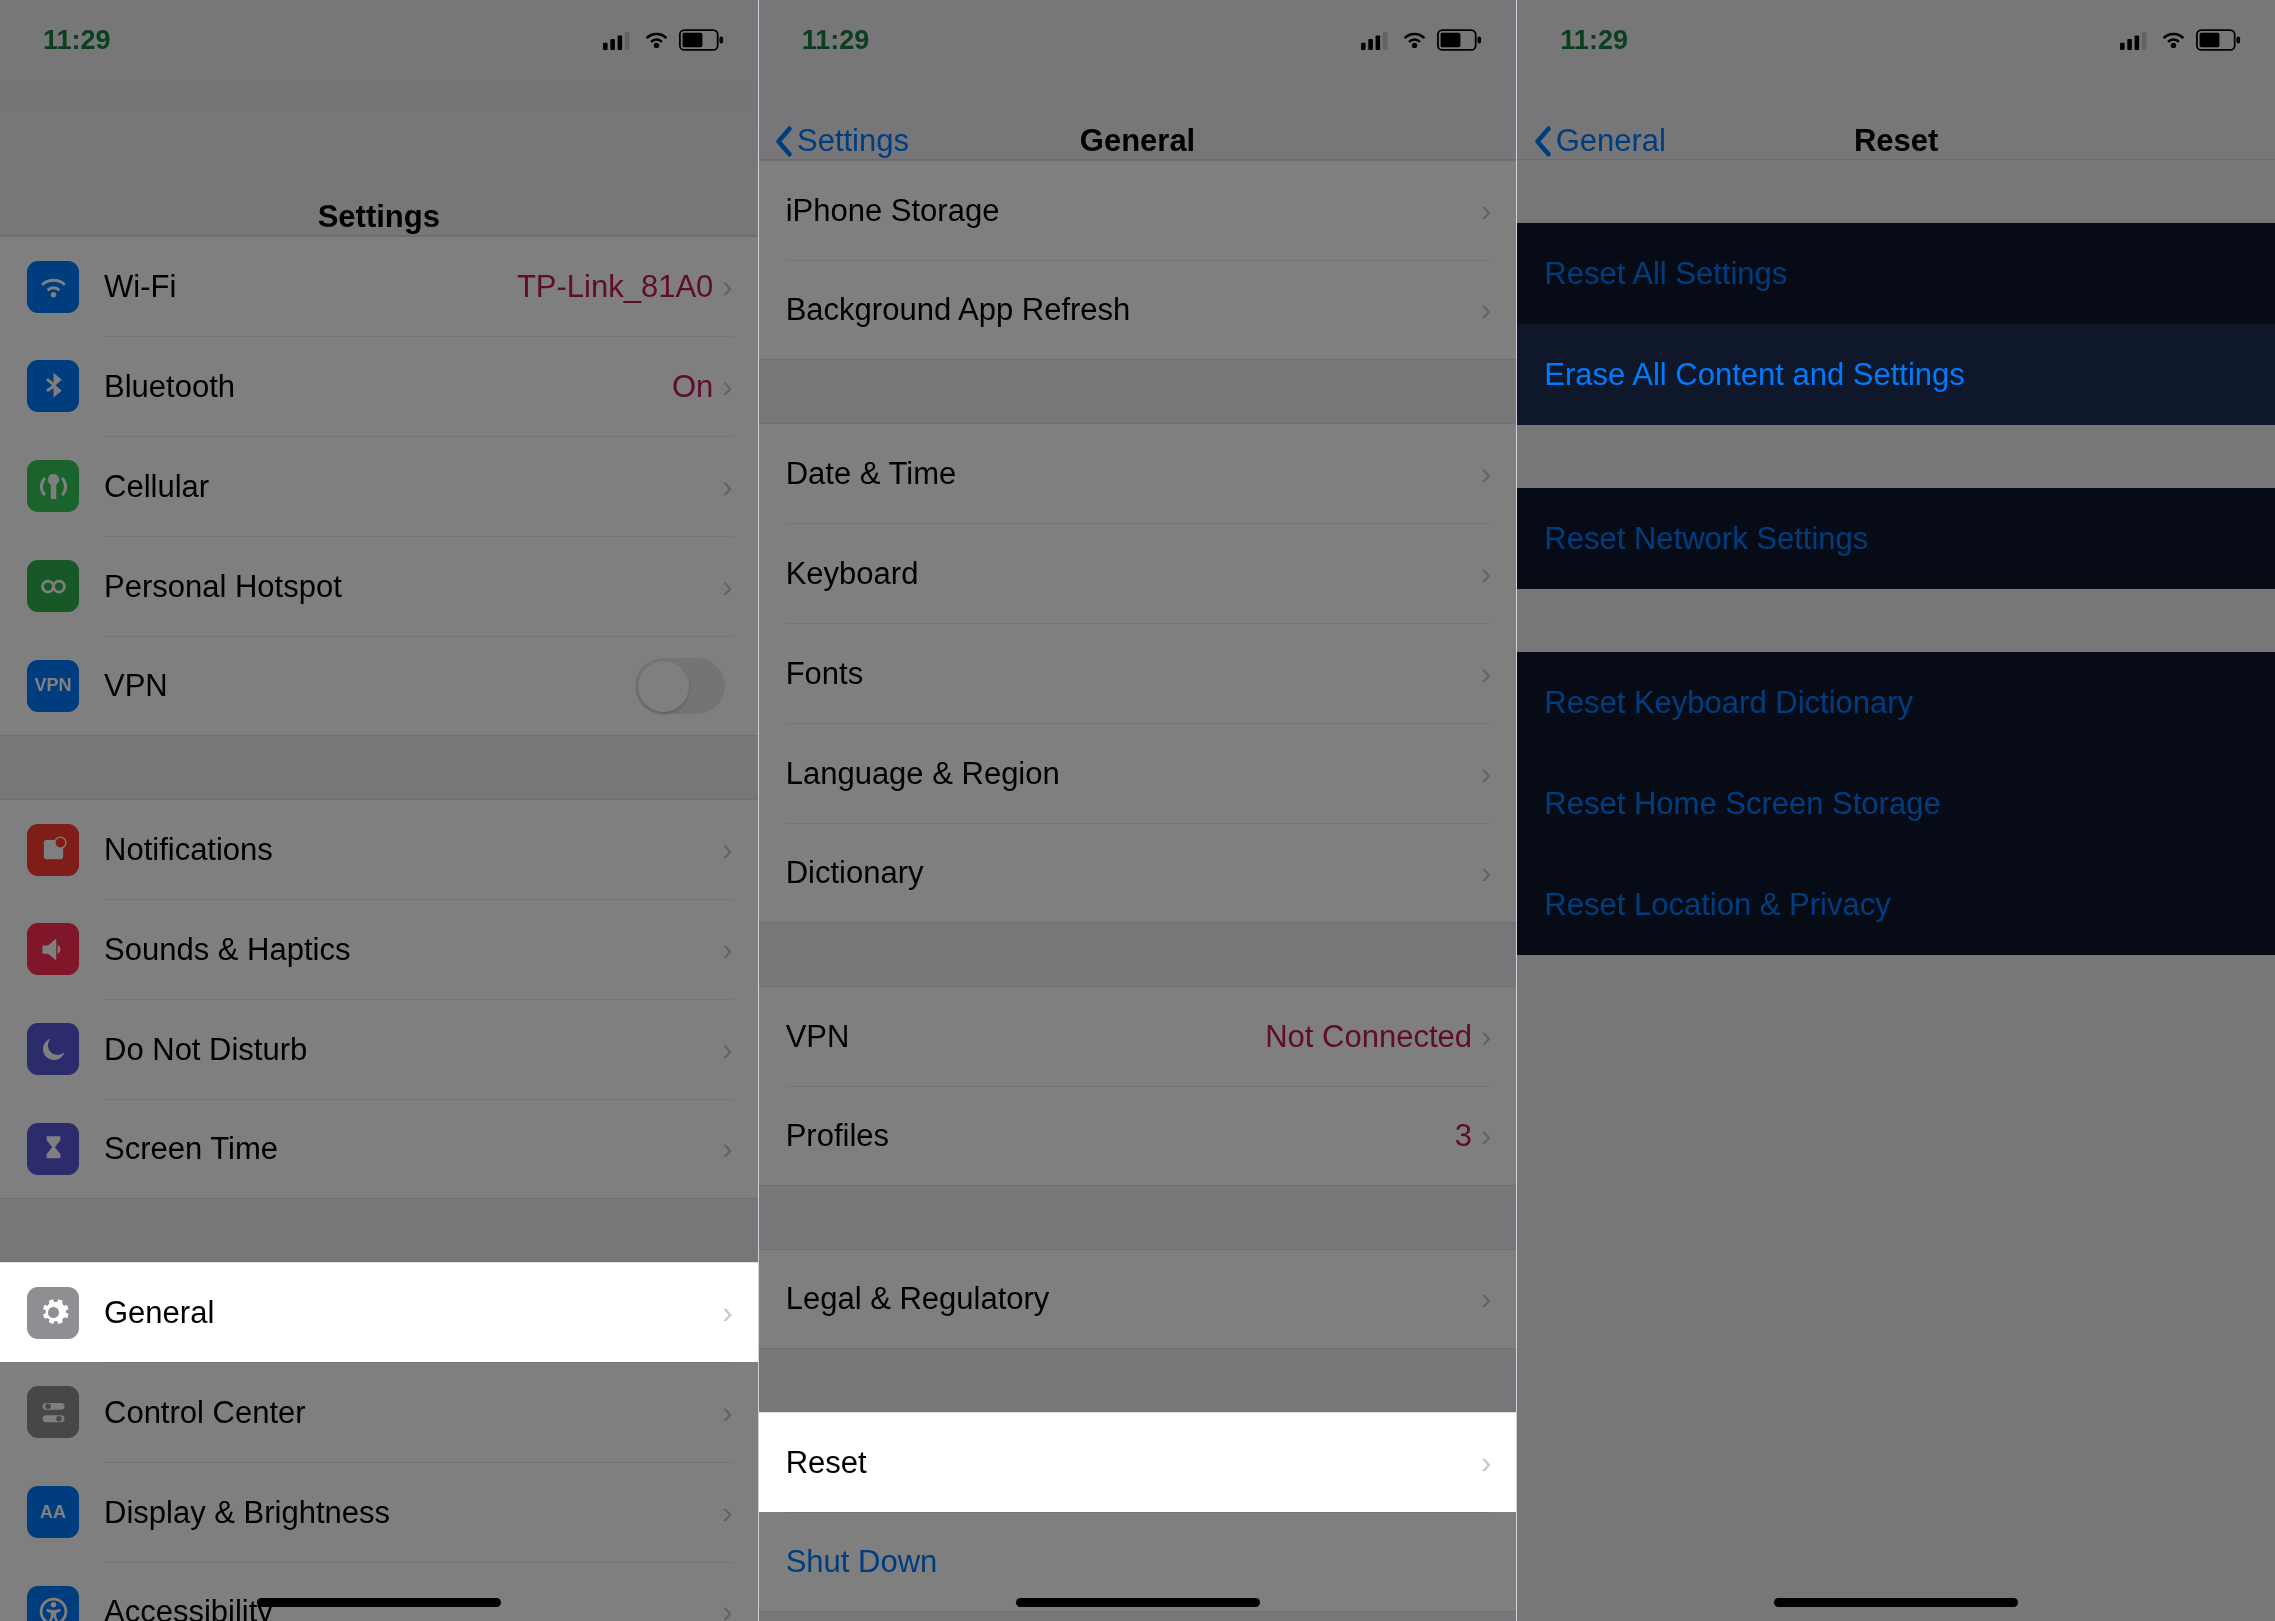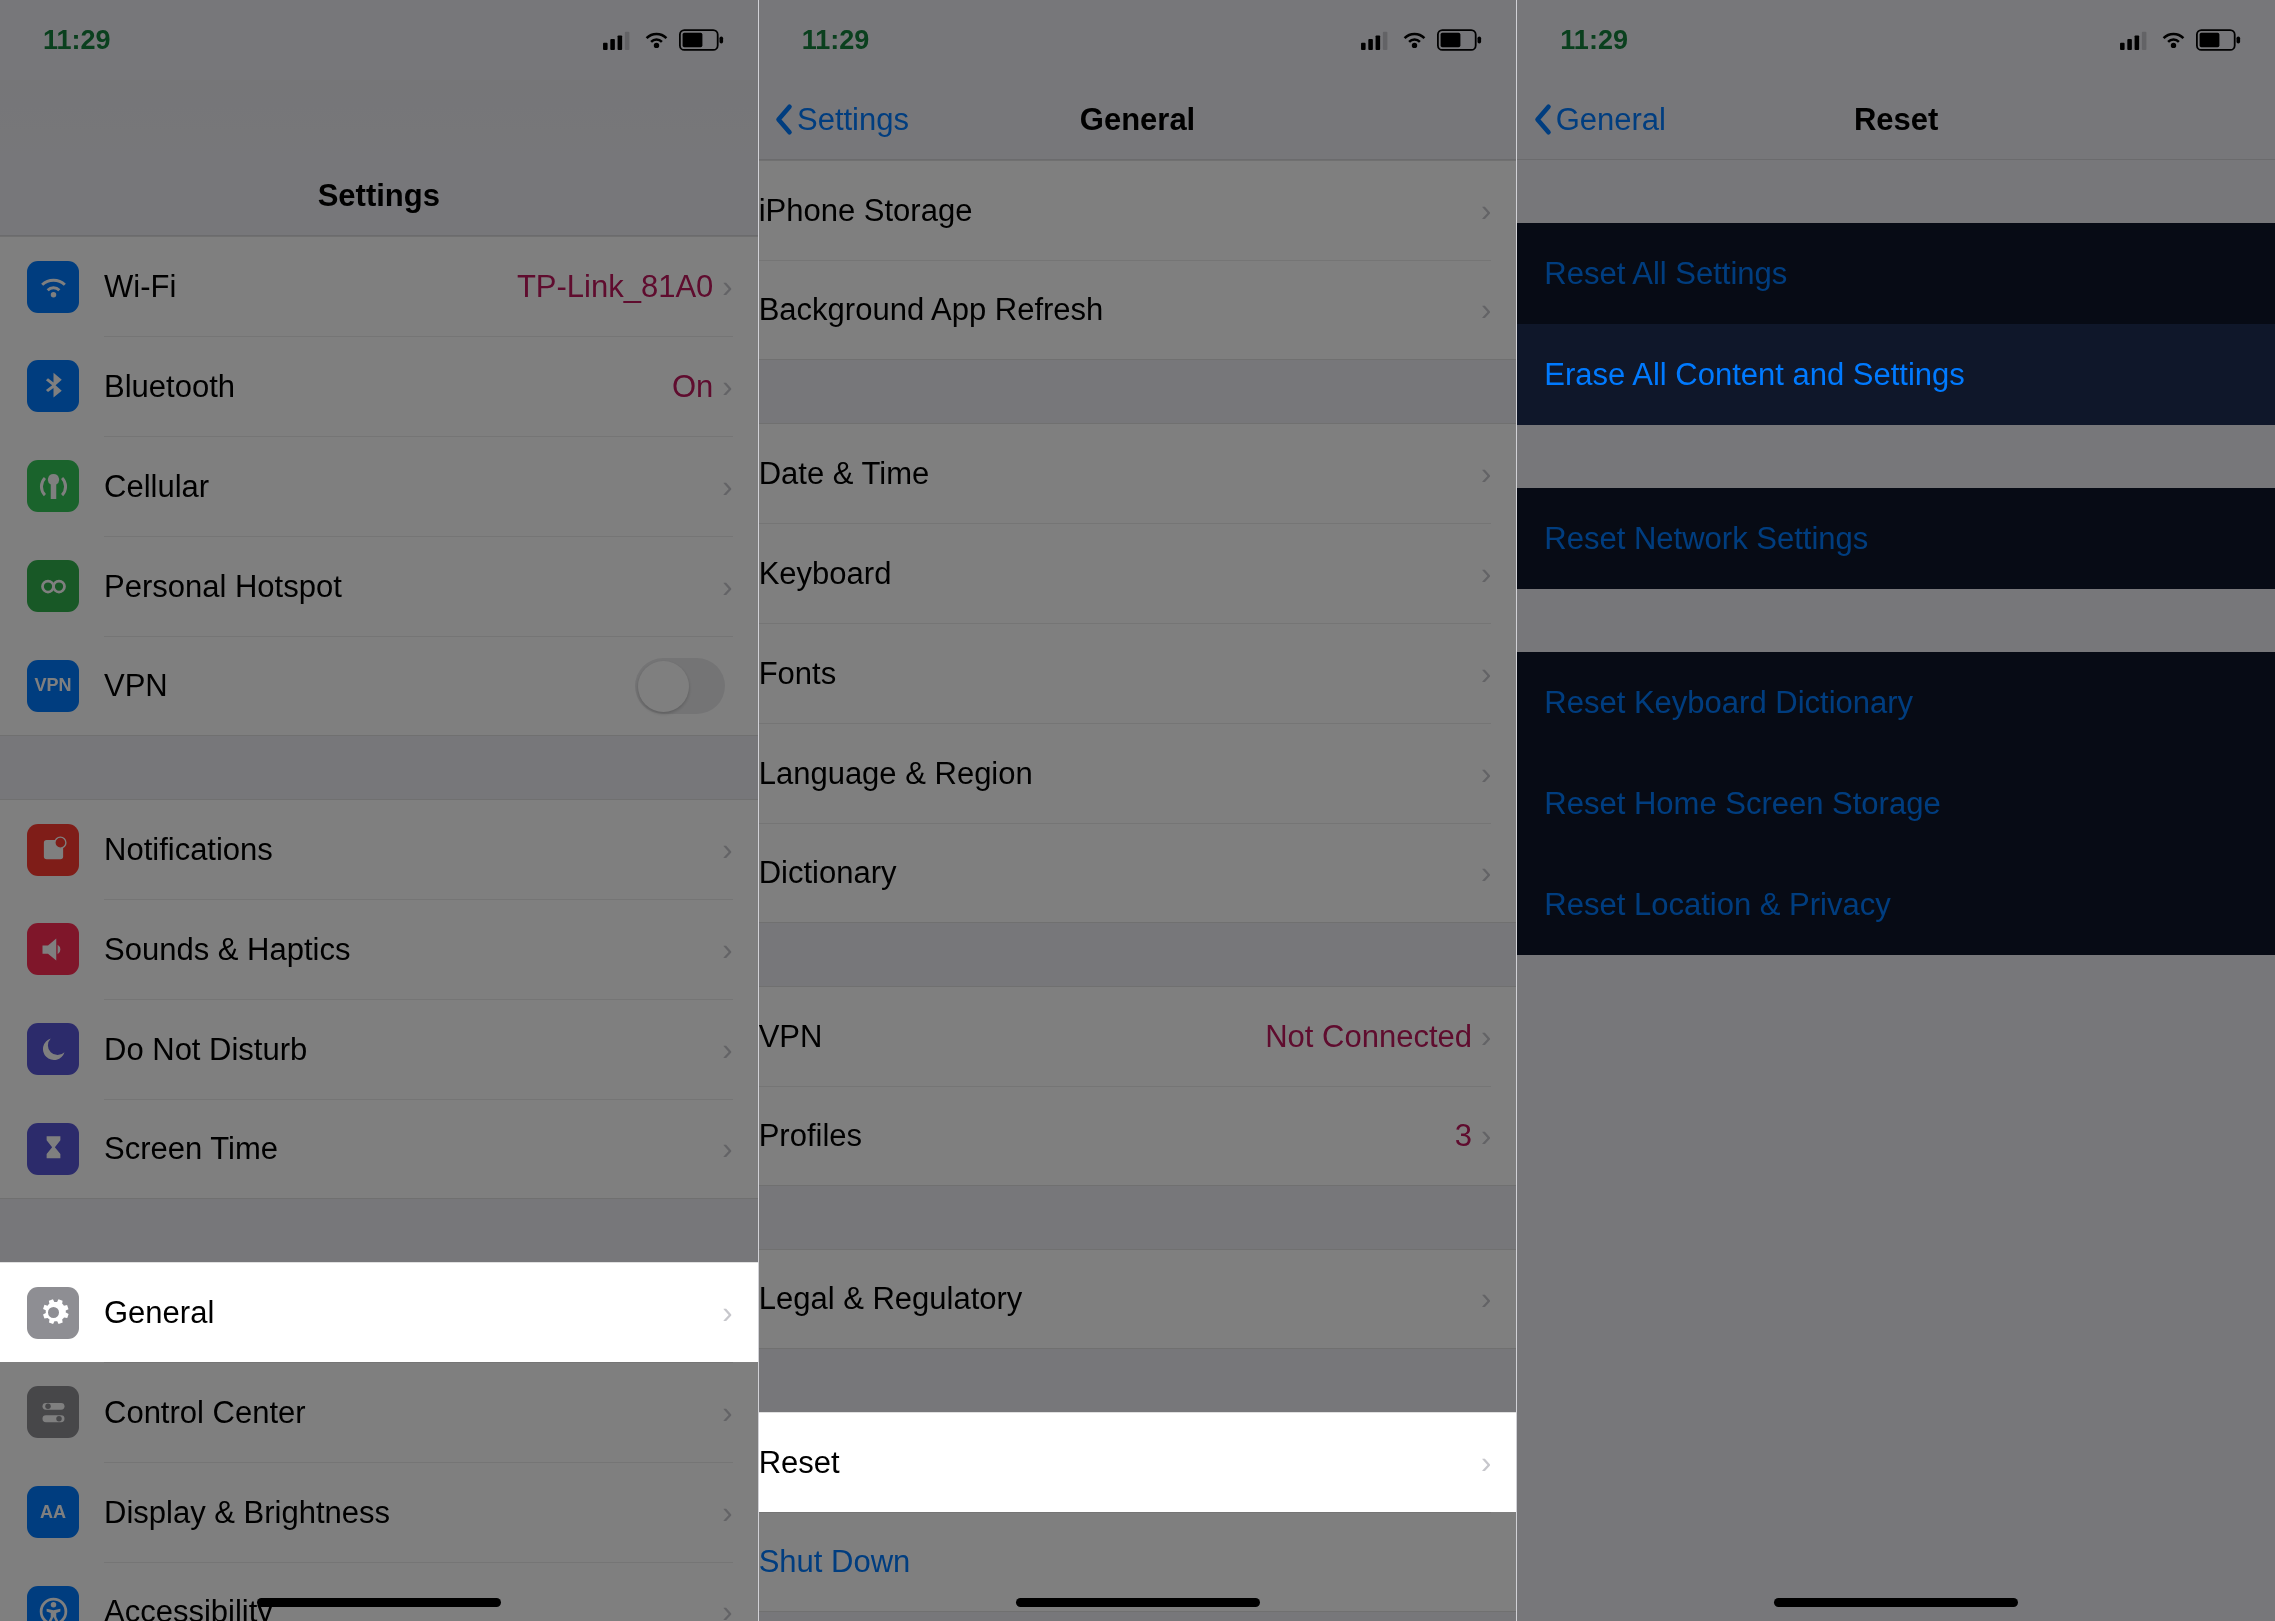--- a/index.html
+++ b/index.html
@@ -37,21 +37,21 @@
     font-weight: 600;
     color: #15803d;
     gap: 8px;
   }
   .status-right { display: flex; align-items: center; gap: 9px; }
   .status-right svg { display: block; }
   
   .navbar {
     height: 80px;
     display: flex;
-    align-items: center;
+    align-items: flex-end;
     justify-content: center;
     position: relative;
     background: #efeff4;
     border-bottom: 0.9px solid rgba(0,0,0,0.1);
   }
   .navbar .title {
     font-size: 31px;
     font-weight: 600;
     color: #000;
   }
@@ -112,21 +112,21 @@
     width: 52px;
     height: 52px;
     border-radius: 11px;
     margin-left: 27px;
     margin-right: 25px;
     display: flex;
     align-items: center;
     justify-content: center;
     flex-shrink: 0;
   }
-  .row.no-icon .content { }
+  .row.no-icon .content { margin-left: 27px; }
   .row.shutdown .label { color: #007aff; }
   
   .row.highlight {
     position: relative;
     z-index: 200;
   }
   
   .toggle {
     width: 90px;
     height: 56px;

